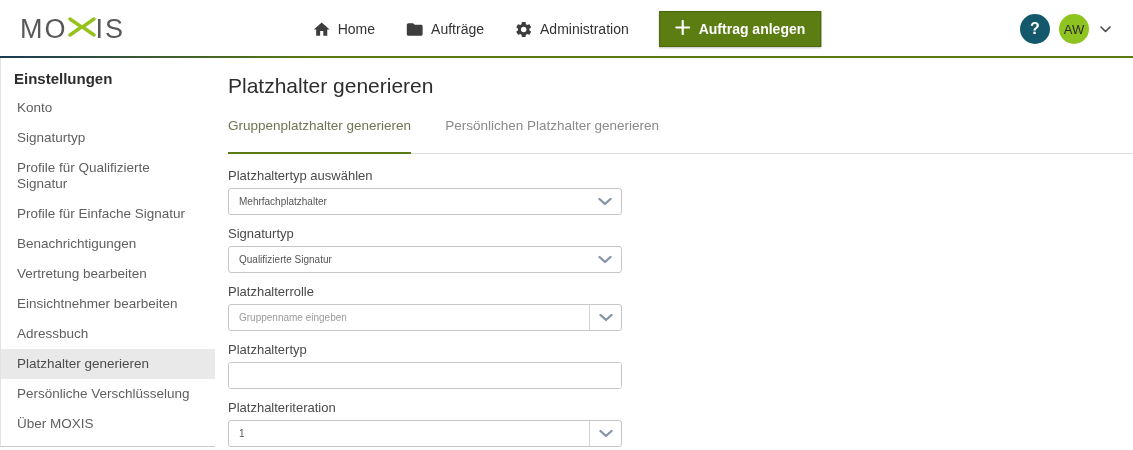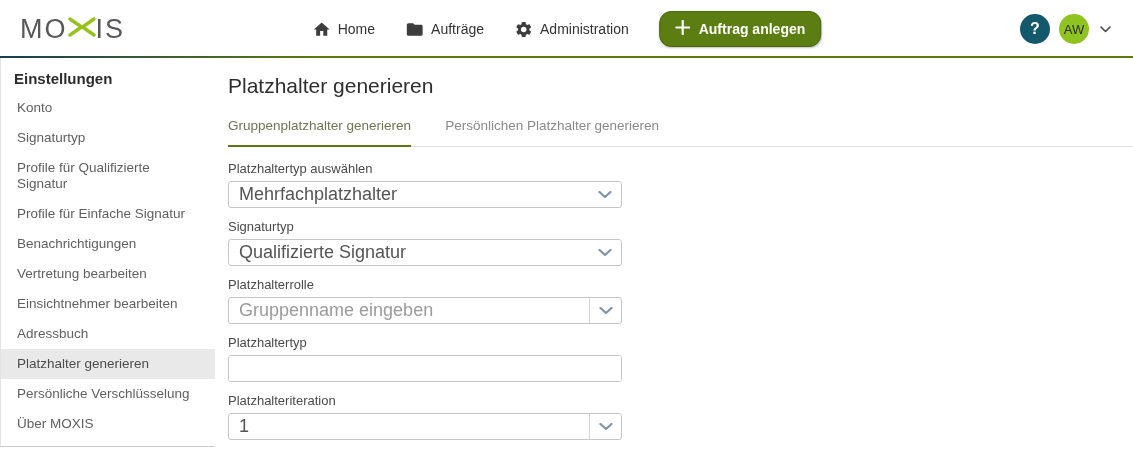--- a/index.html
+++ b/index.html
@@ -16,21 +16,21 @@
     color: #58585a; font-weight: 400; cursor: pointer; }
   .logo svg { margin: 2px 0 0 0; }
 
   .nav-center { position: absolute; left: 50%; transform: translateX(-50%);
     display: flex; align-items: center; gap: 30px; }
   .nav-item { display: flex; align-items: center; gap: 7px; font-size: 14px;
     color: #333; cursor: pointer; }
   .nav-item svg { display: block; }
 
   .create-btn { display: flex; align-items: center; gap: 9px; background: #5c7d11;
-    border: 1px solid #49660b; border-radius: 12px; color: #fff; font-weight: bold;
+    border: 1px solid #49660b; border-radius: 0; color: #fff; font-weight: bold;
     font-size: 14px; padding: 8px 15px; cursor: pointer;
     font-family: "Liberation Sans", sans-serif; box-shadow: 0 1px 2px rgba(0,0,0,.25); }
 
   .header-right { margin-left: auto; display: flex; align-items: center; gap: 9px; }
   .help-circle { width: 30px; height: 30px; border-radius: 50%; background: #14586b;
     color: #fff; font-weight: bold; font-size: 16px; display: flex; align-items: center;
     justify-content: center; cursor: pointer; }
   .avatar { width: 30px; height: 30px; border-radius: 50%; background: #8fc31f;
     color: #2b2b2b; font-weight: normal; font-size: 13px; display: flex;
     align-items: center; justify-content: center; cursor: pointer; }
@@ -46,29 +46,29 @@
     padding: 2px 14px 6px 13px; }
   .sidebar-item { font-size: 13.5px; color: #5f5f5f; padding: 7px 16px 7px 16px;
     line-height: 16px; cursor: pointer; }
   .sidebar-item.selected { background: #e9e9e9; color: #4c4c4c; }
 
   
   .main { flex: 1; padding: 16px 0 0 13px; }
   .page-title { font-size: 21px; color: #2e2e2e; font-weight: 500; margin-bottom: 20px; }
 
   .tabs { display: flex; gap: 34px; border-bottom: 1px solid #ddd; }
-  .tab { font-size: 13.5px; padding-bottom: 12px; cursor: pointer; color: #8a8a8a;
+  .tab { font-size: 13.5px; padding-bottom: 19px; cursor: pointer; color: #8a8a8a;
     border-bottom: 2px solid transparent; margin-bottom: -1px; }
   .tab.active { color: #6e7553; border-bottom-color: #5a7a12; }
 
   .form { width: 394px; margin-top: 14px; }
   .field-label { font-size: 13px; color: #4a4a4a; margin: 11px 0 5px 0; }
   .field { height: 27px; border: 1px solid #c6c6c6; border-radius: 3px; background: #fff;
     display: flex; align-items: center; overflow: hidden; }
-  .field .value { flex: 1; padding-left: 10px; font-size: 18px; color: #555; }
+  .field .value { flex: 1; padding-left: 10px; font-size: 10px; color: #555; }
   .field .value.placeholder { color: #9b9b9b; }
   .field .chev { width: 32px; align-self: stretch; display: flex; align-items: center;
     justify-content: center; cursor: pointer; }
   .field.combo .chev { border-left: 1px solid #d4d4d4; }
   .field input { flex: 1; border: none; outline: none; height: 100%; padding: 0 10px;
     font-size: 14px; color: #555; font-family: "Liberation Sans", sans-serif; }
   .field.select { cursor: pointer; }
 </style>
 </head>
 <body>

